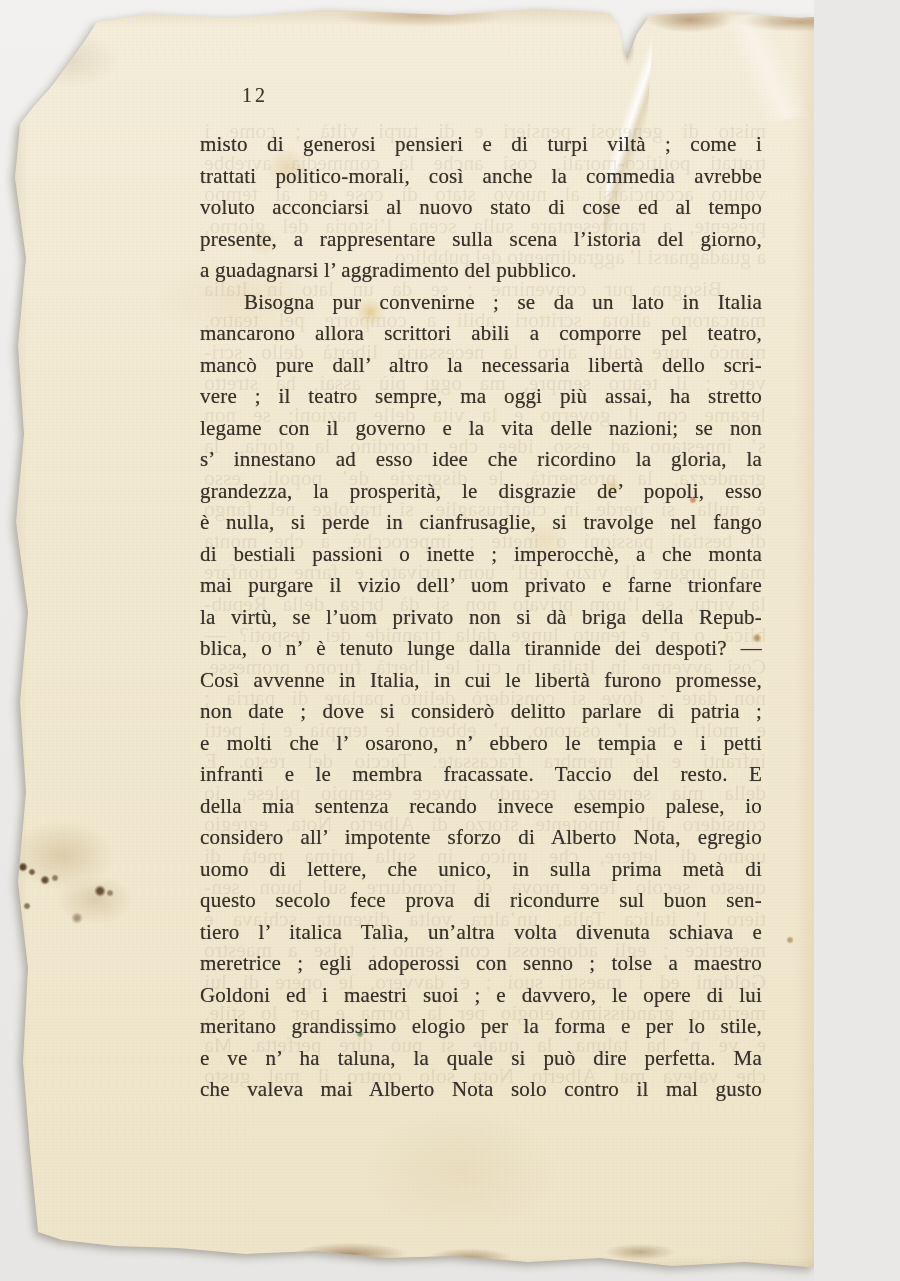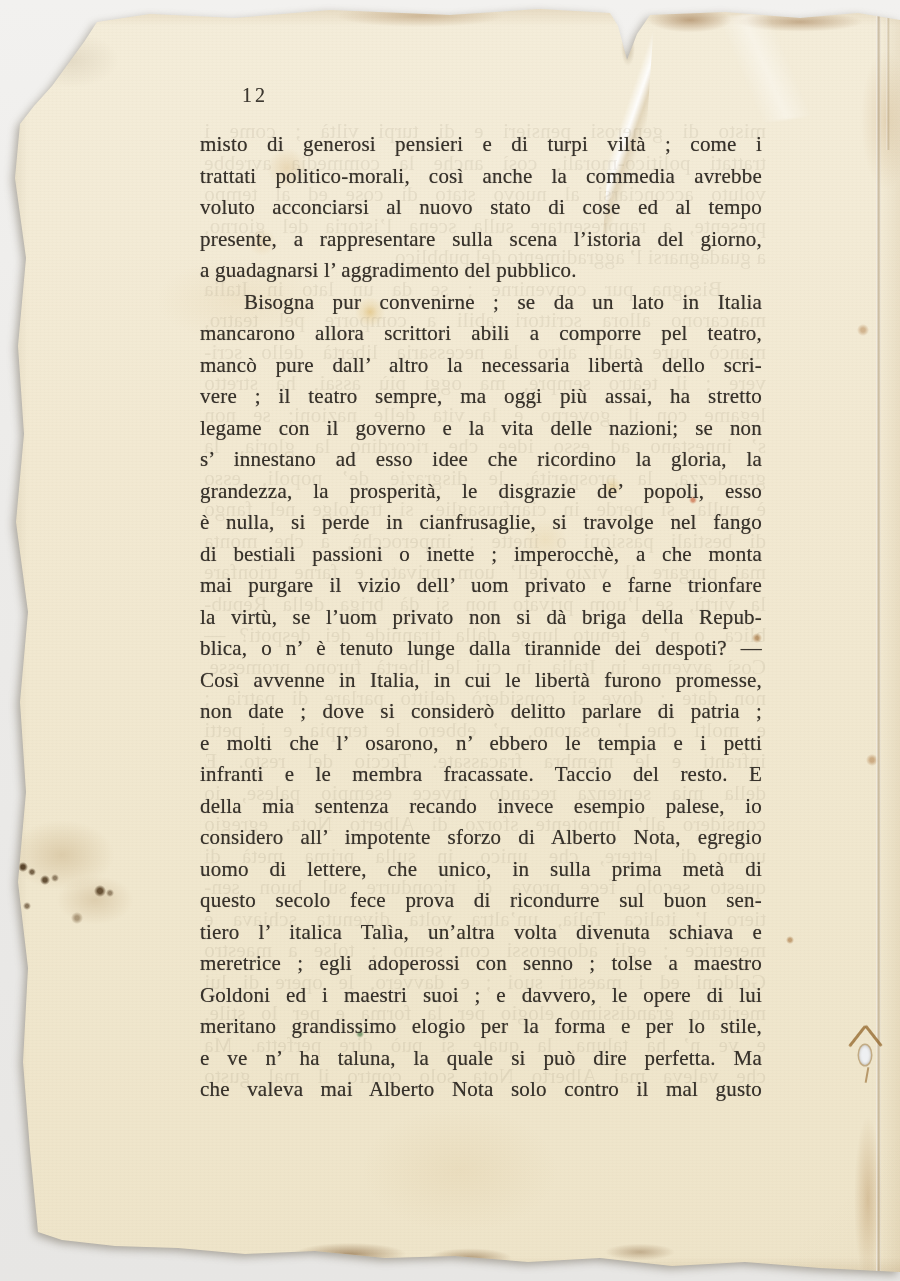--- a/index.html
+++ b/index.html
@@ -1,17 +1,17 @@
 <!DOCTYPE html>
 <html><head>
 <meta charset="utf-8">
 <style>
   html,body{margin:0;padding:0;background:#e9e8e6;}
   .stage{
-    position:relative;width:900px;height:1281px;overflow:hidden;
+    position:relative;width:814px;height:1281px;overflow:hidden;
     background:linear-gradient(180deg,#f2f1ef 0%,#ecebe9 40%,#e7e6e4 100%);
     font-family:"Liberation Serif", serif;
   }
   .paper-shadow{position:absolute;inset:0;filter:drop-shadow(-3px 3px 4px rgba(75,65,45,0.40));}
   .paper{
     position:absolute;inset:0;
     clip-path:polygon(
       97px 22px,150px 14px,235px 18px,330px 10px,450px 15px,540px 9px,610px 13px,
       618px 26px,627px 60px,637px 34px,650px 15px,
       725px 12px,800px 18px,858px 13px,900px 20px,

